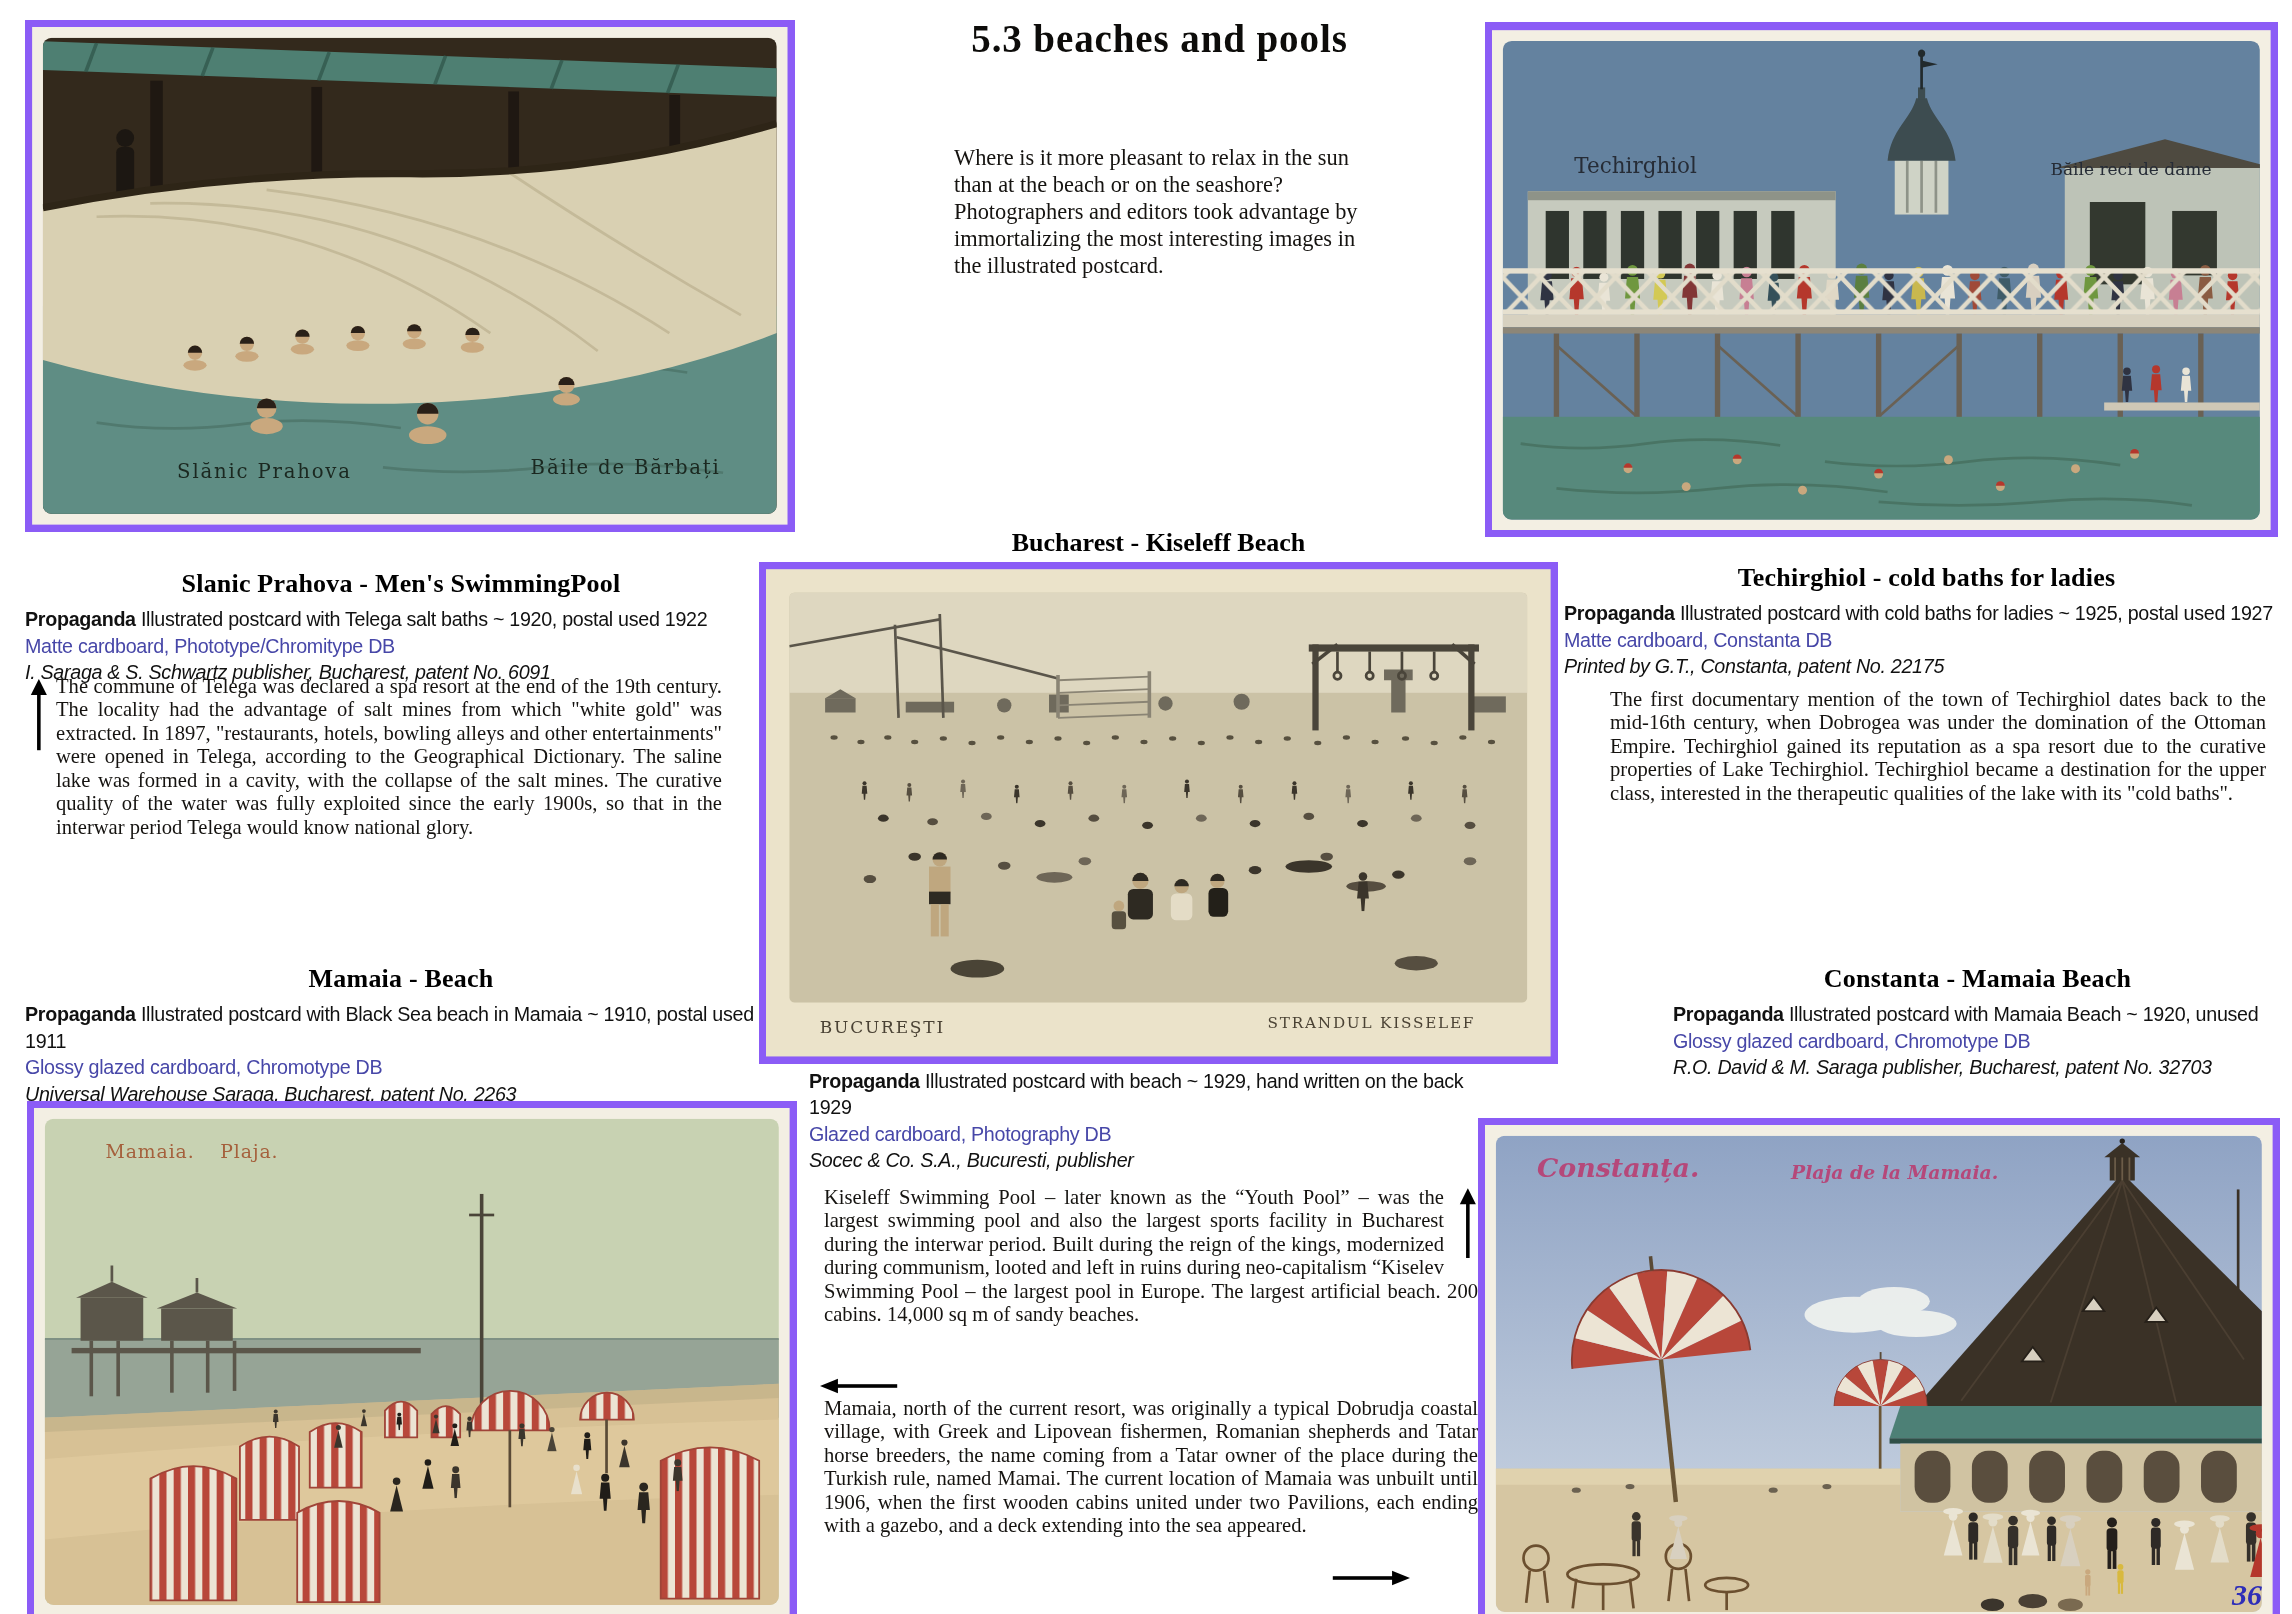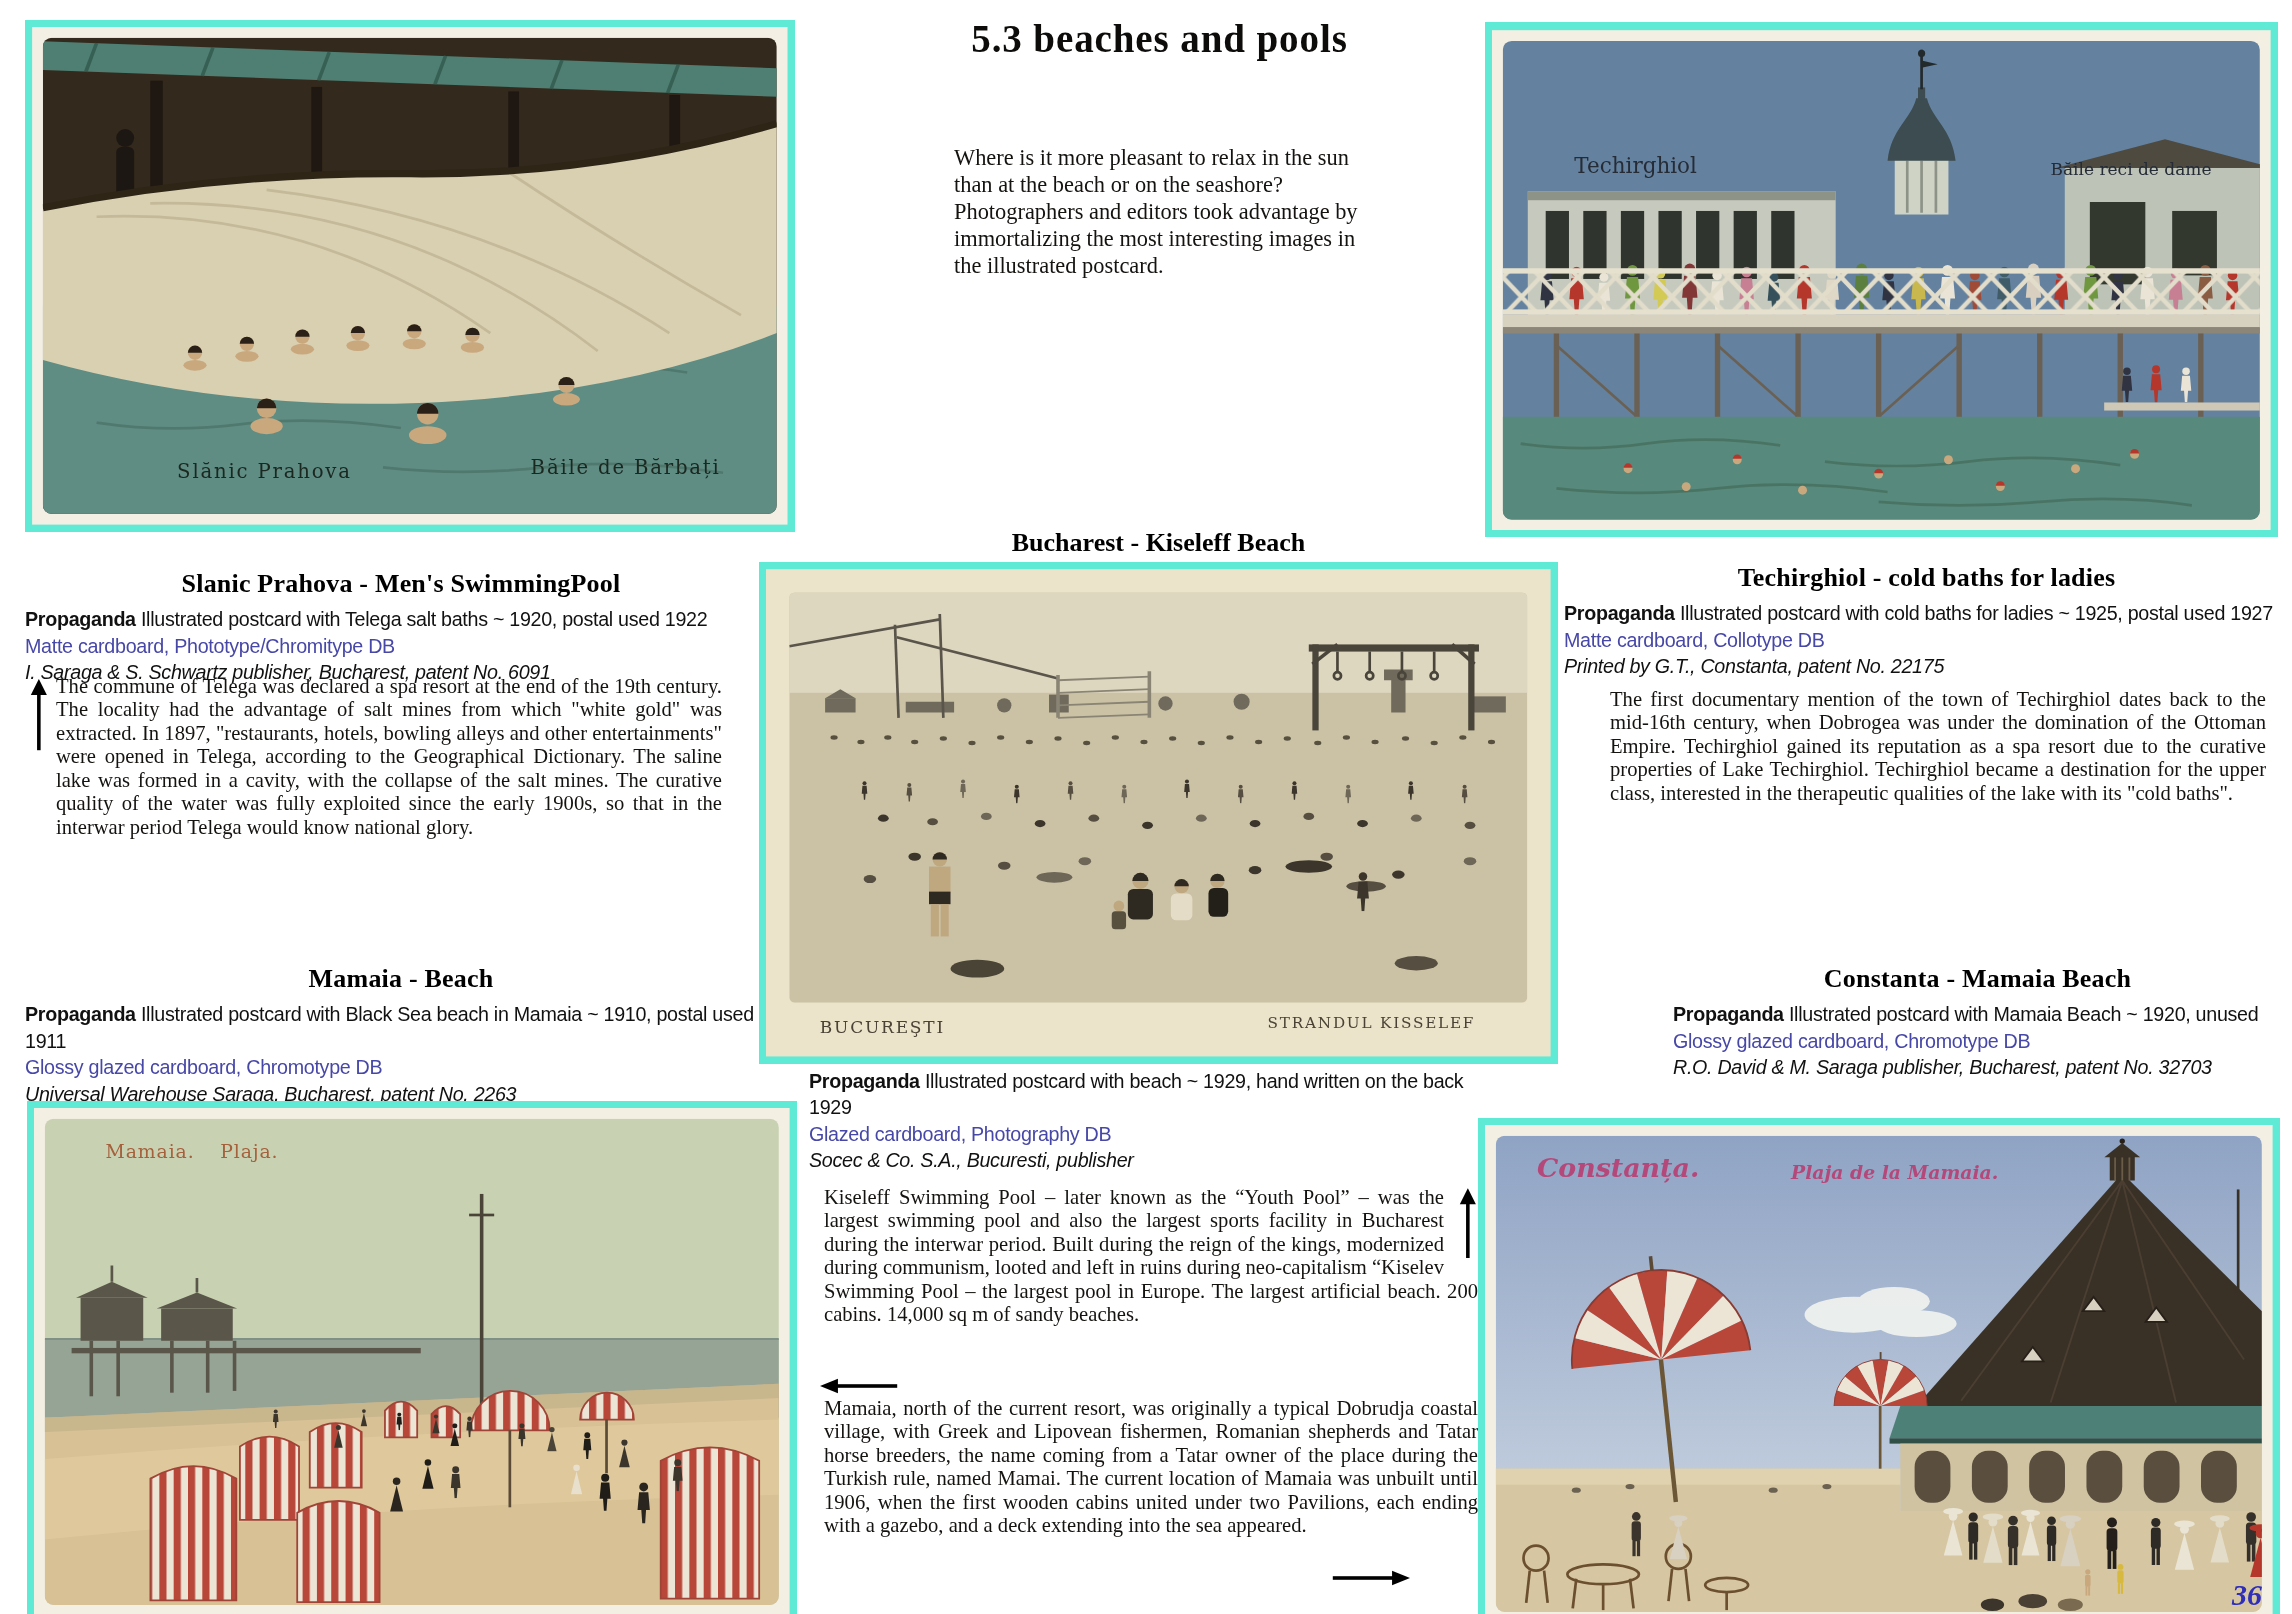--- a/index.html
+++ b/index.html
@@ -4,21 +4,21 @@
 <style>
   * { margin:0; padding:0; box-sizing:border-box; }
   html,body { width:2293px; height:1615px; }
   body { position:relative; background:#ffffff; overflow:hidden;
          font-family:"Liberation Serif", serif; color:#151310; }
 
   .page-title { position:absolute; font-family:"Liberation Serif",serif; font-size:39px;
                 font-weight:bold; letter-spacing:0.9px; text-align:center; color:#0d0c0a; }
   .intro { position:absolute; font-size:22.4px; line-height:1.2; }
 
-  .postcard { position:absolute; background:#5eead4; padding:7.2px; }
+  .postcard { position:absolute; background:#8b5cf6; padding:7.2px; }
   .postcard svg { width:100%; height:100%; display:block; }
   svg text { font-family:"DejaVu Serif",serif; }
 
   .hdr { position:absolute; font-family:"Liberation Serif",serif; font-size:26px;
          font-weight:bold; text-align:center; color:#000; }
 
   .cap { position:absolute; font-family:"Liberation Sans",sans-serif; font-size:19.7px;
          line-height:1.34; letter-spacing:-0.3px; color:#111; }
   .cap h2 { font-family:"Liberation Serif",serif; font-size:26px; font-weight:bold;
             text-align:center; margin-bottom:4.5px; color:#000; letter-spacing:0.2px; }
@@ -552,21 +552,21 @@
   <span class="arrow" style="left:1331px;top:1569px;">
     <svg width="79" height="18" viewBox="0 0 88 20">
         <polygon points="88,10 68,2 68,18" fill="#000"></polygon>
         <rect x="2" y="8" width="70" height="4" fill="#000"></rect>
       </svg>
   </span>
 
   <section class="cap" style="left:1564px;top:561px;width:725px;">
     <h2>Techirghiol - cold baths for ladies</h2>
     <p><span class="lbl">Propaganda</span><span> Illustrated postcard with cold baths for ladies ~ 1925, postal used 1927</span></p>
-    <p class="mat-line">Matte cardboard, Collotype DB</p>
+    <p class="mat-line">Matte cardboard, Constanta DB</p>
     <p class="pub">Printed by G.T., Constanta, patent No. 22175</p>
   </section>
 
   <p class="article" style="left:1610px;top:688px;width:656px;">The first documentary mention of the town of Techirghiol dates back to the mid-16th century, when Dobrogea was under the domination of the Ottoman Empire. Techirghiol gained its reputation as a spa resort due to the curative properties of Lake Techirghiol. Techirghiol became a destination for the upper class, interested in the therapeutic qualities of the lake with its "cold baths".</p>
 
   <section class="cap" style="left:1673px;top:962px;width:609px;">
     <h2>Constanta - Mamaia Beach</h2>
     <p><span class="lbl">Propaganda</span><span> Illustrated postcard with Mamaia Beach ~ 1920, unused</span></p>
     <p class="mat-line">Glossy glazed cardboard, Chromotype DB</p>
     <p class="pub">R.O. David &amp; M. Saraga publisher, Bucharest, patent No. 32703</p>

